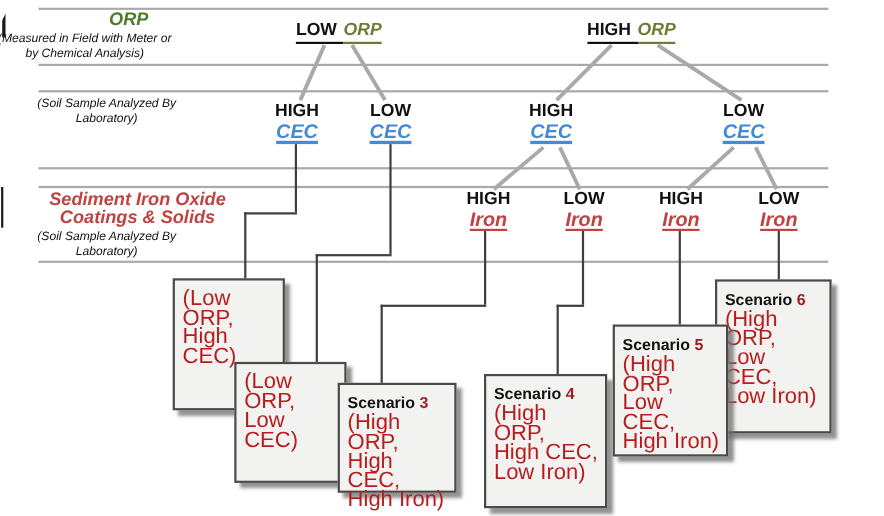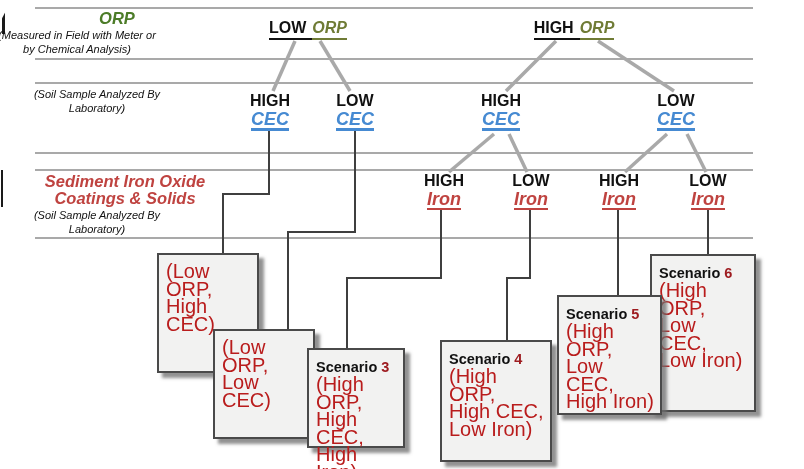--- a/index.html
+++ b/index.html
@@ -144,33 +144,33 @@
   </div>
 
   <div class="scenario z2" style="left:157px;top:253px;width:102px;height:120px">
     <div class="sc-body">(Low ORP,
 High CEC)</div>
   </div>
   <div class="scenario z3" style="left:213px;top:329px;width:102px;height:110px">
     <div class="sc-body">(Low ORP,
 Low CEC)</div>
   </div>
-  <div class="scenario z4" style="left:307px;top:348px;width:98px;height:100px">
+  <div class="scenario z4" style="left:307px;top:348px;width:108px;height:100px">
     <div class="sc-title"><span>Scenario</span><span class="sc-num">3</span></div>
     <div class="sc-body">(High ORP,
 High CEC,
 High Iron)</div>
   </div>
   <div class="scenario z2" style="left:440px;top:340px;width:112px;height:122px">
     <div class="sc-title"><span>Scenario</span><span class="sc-num">4</span></div>
     <div class="sc-body">(High ORP,
 High CEC,
 Low Iron)</div>
   </div>
-  <div class="scenario z2" style="left:650px;top:254px;width:106px;height:158px">
+  <div class="scenario z2" style="left:650px;top:254px;width:106px;height:140px">
     <div class="sc-title"><span>Scenario</span><span class="sc-num">6</span></div>
     <div class="sc-body">(High ORP,
 Low CEC,
 Low Iron)</div>
   </div>
   <div class="scenario z3" style="left:557px;top:295px;width:105px;height:120px">
     <div class="sc-title"><span>Scenario</span><span class="sc-num">5</span></div>
     <div class="sc-body">(High ORP,
 Low CEC,
 High Iron)</div>

